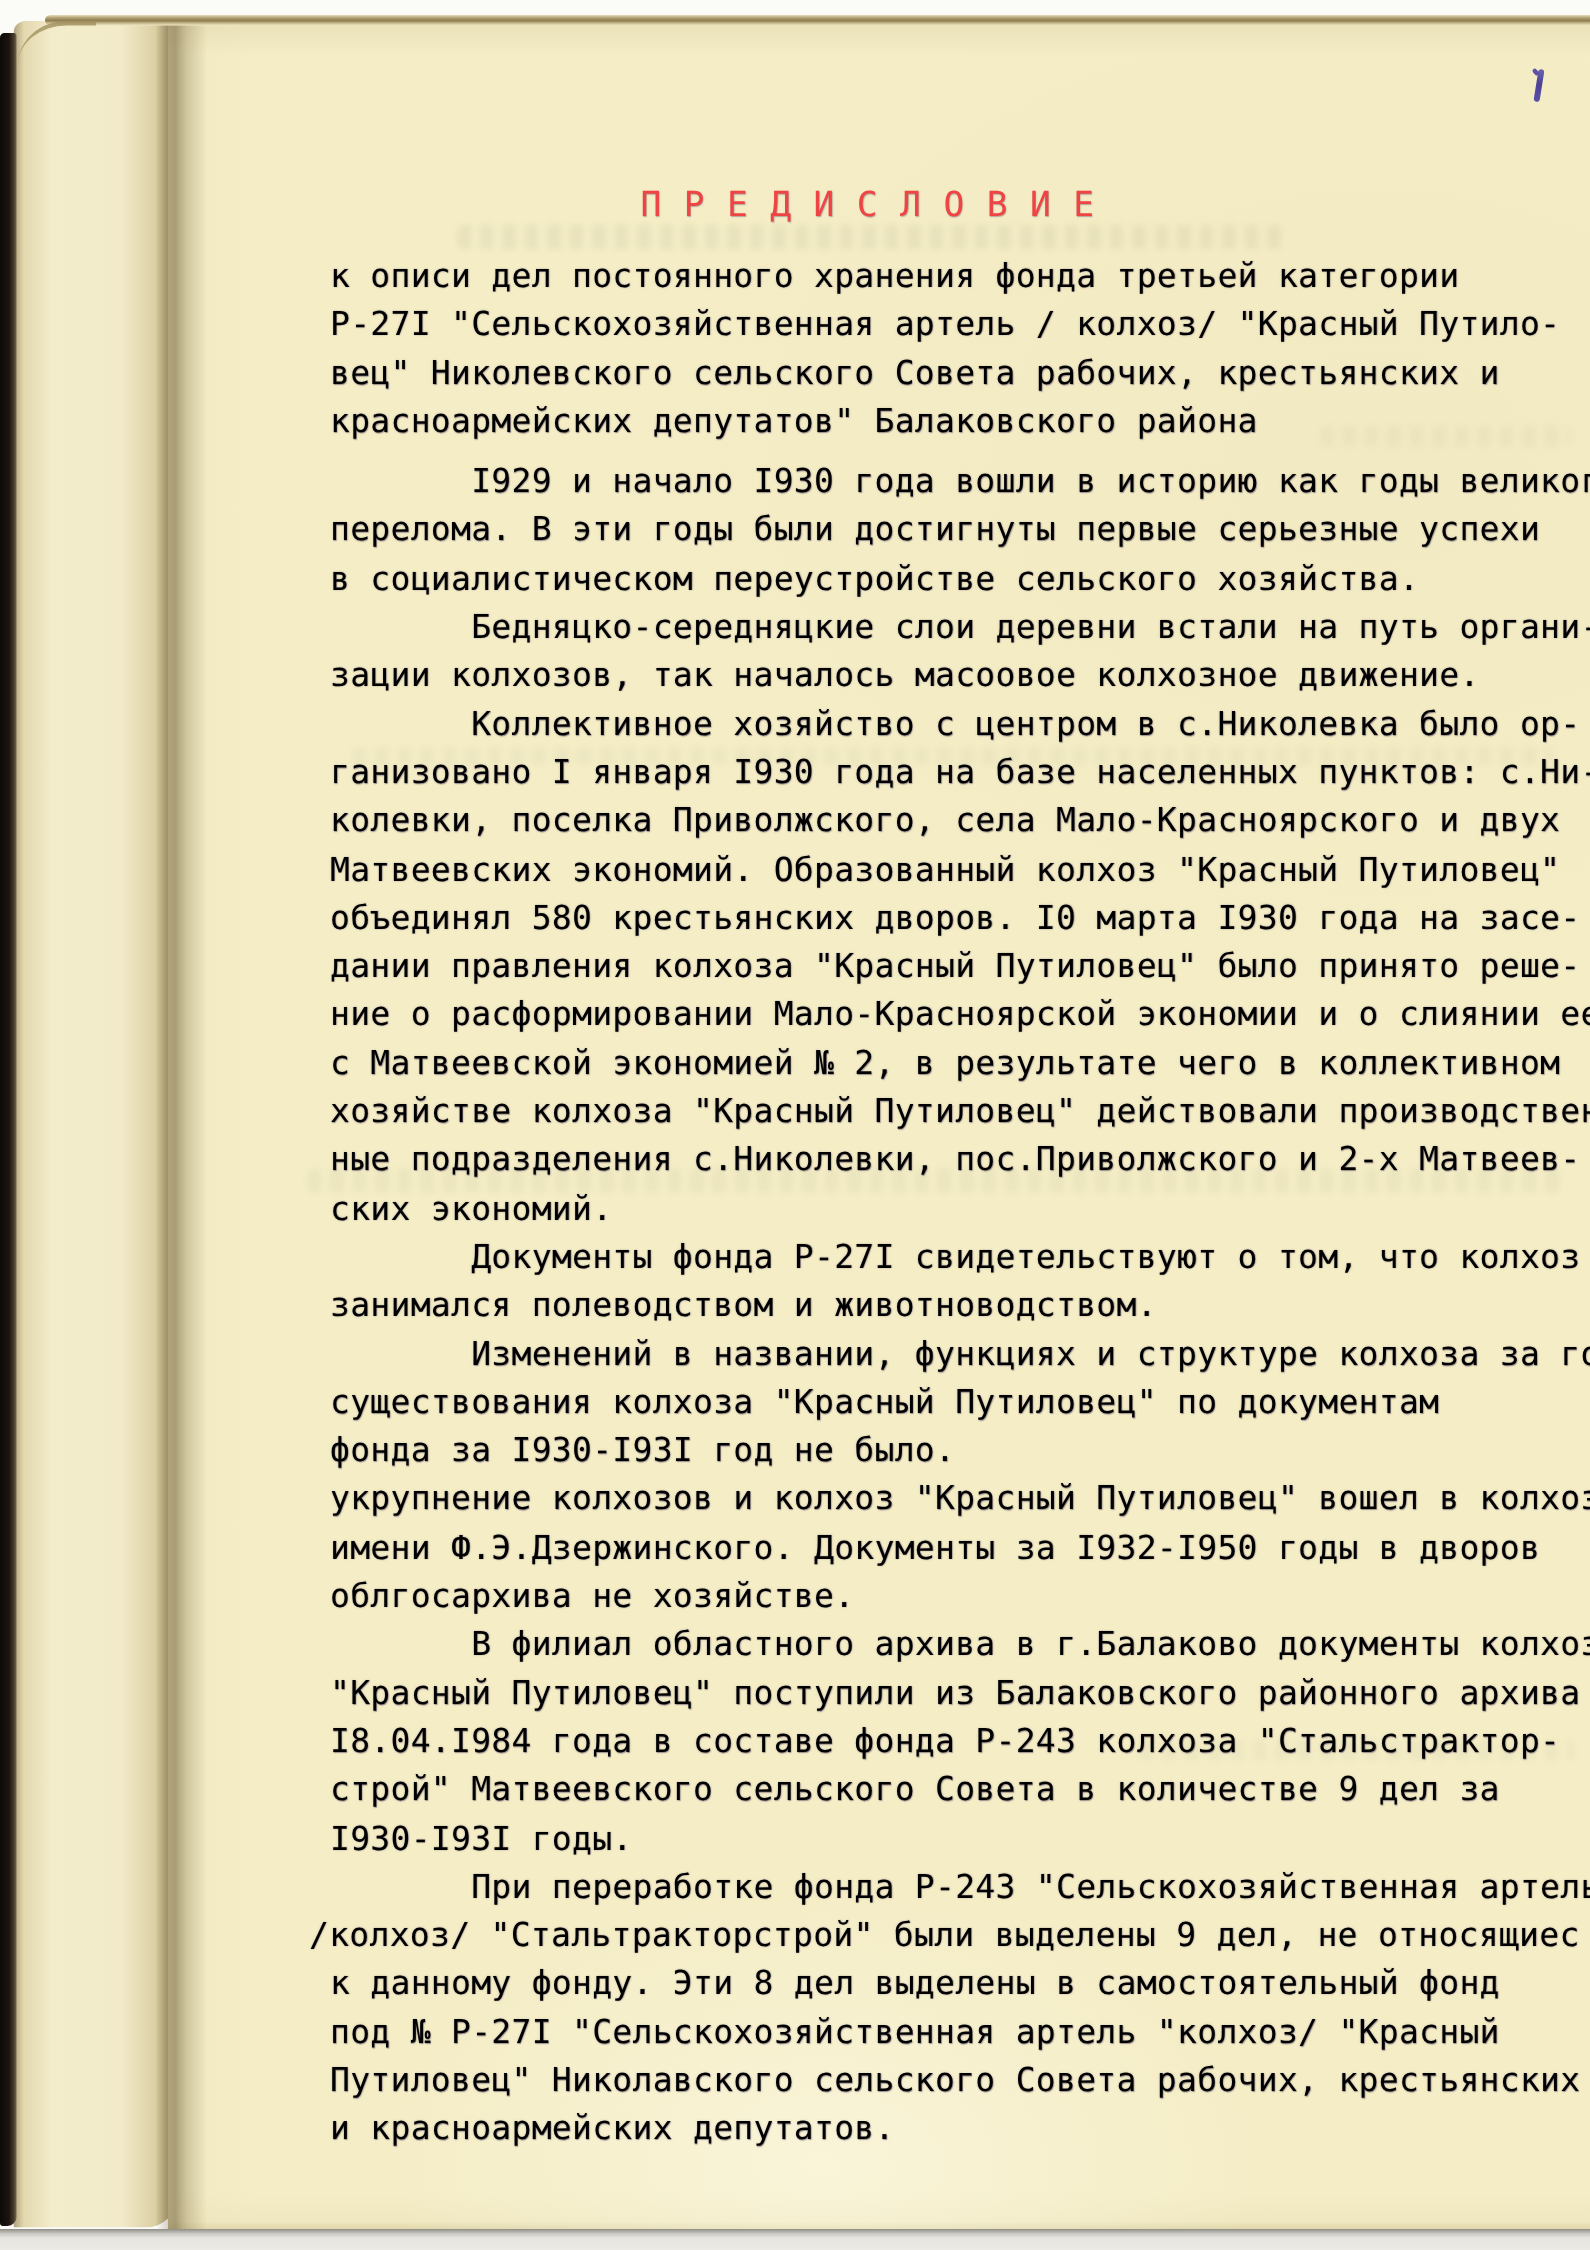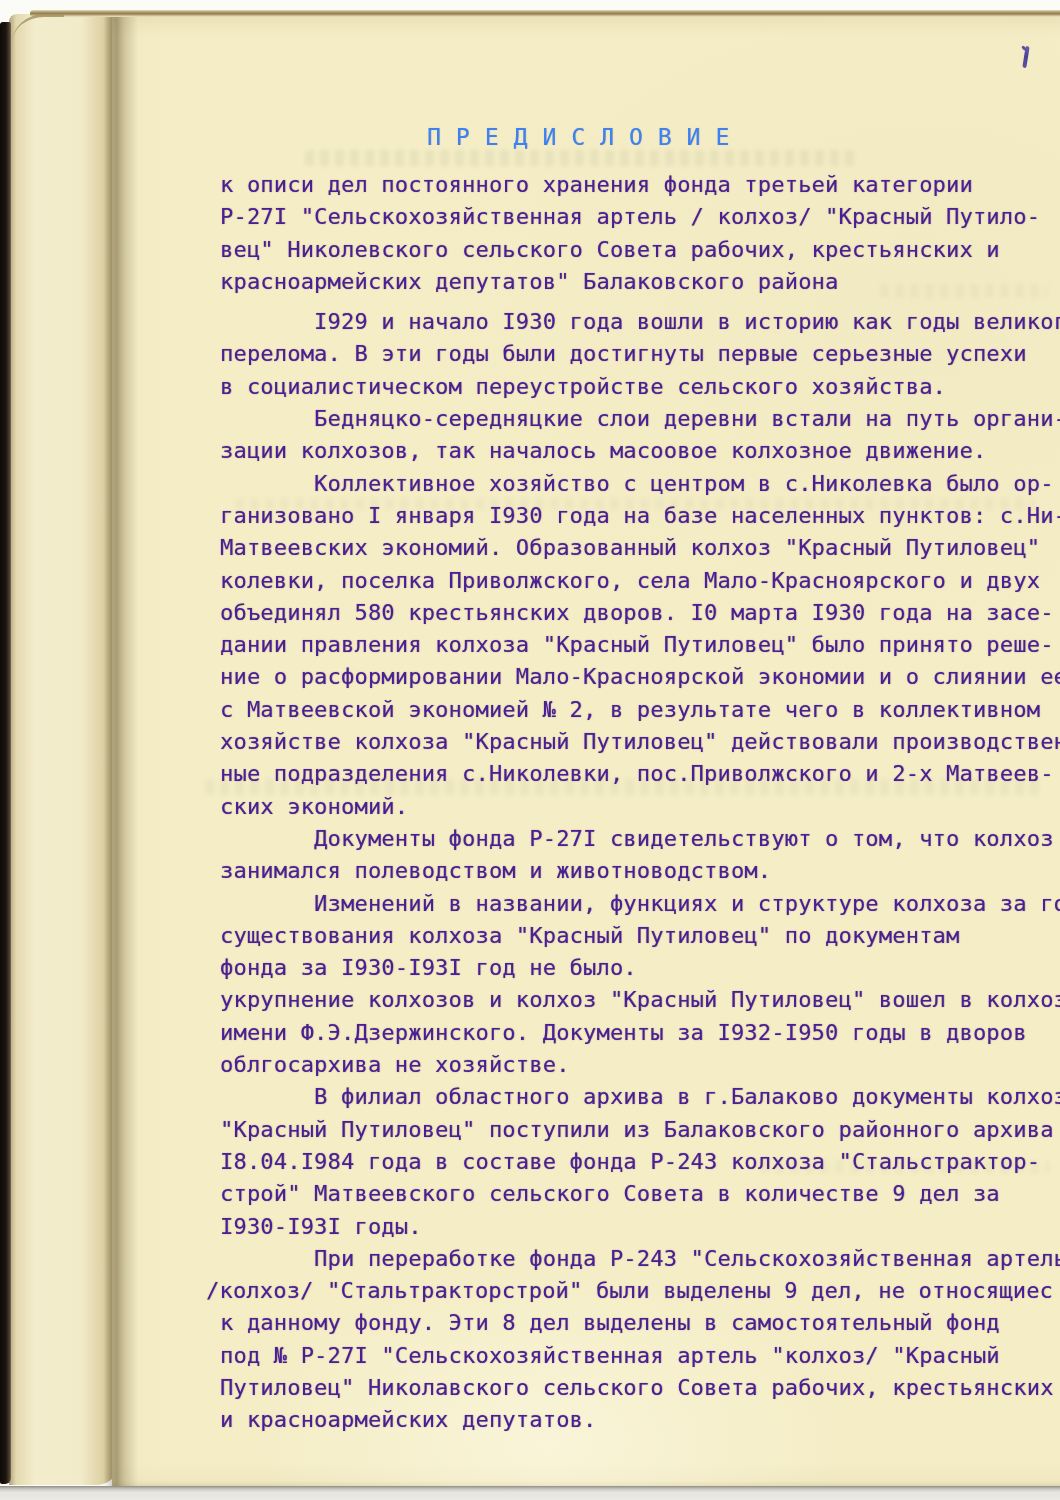--- a/index.html
+++ b/index.html
@@ -82,36 +82,36 @@
     border-radius:2px;transform:rotate(9deg);
   }
   .pagenum::before{
     content:"";position:absolute;left:-4px;top:1px;width:5px;height:3px;
     background:#5b51a5;border-radius:2px;transform:rotate(38deg);
   }
 
   
   .doc-text{
     position:absolute;left:220px;top:169px;width:840px;
-    color:#4c1d95;
+    color:#000000;
     font-size:22px;
     text-shadow:0.4px 0.4px 0.7px rgba(95,78,105,.55), 0 0 1.6px rgba(109,92,115,.28);
   }
   .line{
     white-space:pre;
     height:32.3px;line-height:32.3px;
     letter-spacing:0.2px;
   }
   .line.gap{margin-top:8px;}
   .line.outdent{margin-left:-14px;}
   .heading{
     position:absolute;left:427px;top:124px;
     font-size:23px;line-height:26px;
     letter-spacing:15px;
-    color:#3b82f6;
+    color:#ef4444;
     text-shadow:0.4px 0.4px 0.8px rgba(110,95,110,.5);
     white-space:pre;
   }
 </style>
 </head>
 <body>
 
 <div class="scan">
 
   <div class="under-page"></div>
@@ -136,22 +136,22 @@
     <div class="line">Р-27I "Сельскохозяйственная артель / колхоз/ "Красный Путило-</div>
     <div class="line">вец" Николевского сельского Совета рабочих, крестьянских и</div>
     <div class="line">красноармейских депутатов" Балаковского района</div>
     <div class="line gap">       I929 и начало I930 года вошли в историю как годы великог</div>
     <div class="line">перелома. В эти годы были достигнуты первые серьезные успехи</div>
     <div class="line">в социалистическом переустройстве сельского хозяйства.</div>
     <div class="line">       Бедняцко-середняцкие слои деревни встали на путь органи-</div>
     <div class="line">зации колхозов, так началось масоовое колхозное движение.</div>
     <div class="line">       Коллективное хозяйство с центром в с.Николевка было ор-</div>
     <div class="line">ганизовано I января I930 года на базе населенных пунктов: с.Ни-</div>
+    <div class="line">колевки, поселка Приволжского, села Мало-Красноярского и двух</div>
     <div class="line">Матвеевских экономий. Образованный колхоз "Красный Путиловец"</div>
-    <div class="line">колевки, поселка Приволжского, села Мало-Красноярского и двух</div>
     <div class="line">объединял 580 крестьянских дворов. I0 марта I930 года на засе-</div>
     <div class="line">дании правления колхоза "Красный Путиловец" было принято реше-</div>
     <div class="line">ние о расформировании Мало-Красноярской экономии и о слиянии ее</div>
     <div class="line">с Матвеевской экономией № 2, в результате чего в коллективном</div>
     <div class="line">хозяйстве колхоза "Красный Путиловец" действовали производствен</div>
     <div class="line">ные подразделения с.Николевки, пос.Приволжского и 2-х Матвеев-</div>
     <div class="line">ских экономий.</div>
     <div class="line">       Документы фонда Р-27I свидетельствуют о том, что колхоз</div>
     <div class="line">занимался полеводством и животноводством.</div>
     <div class="line">       Изменений в названии, функциях и структуре колхоза за го</div>

